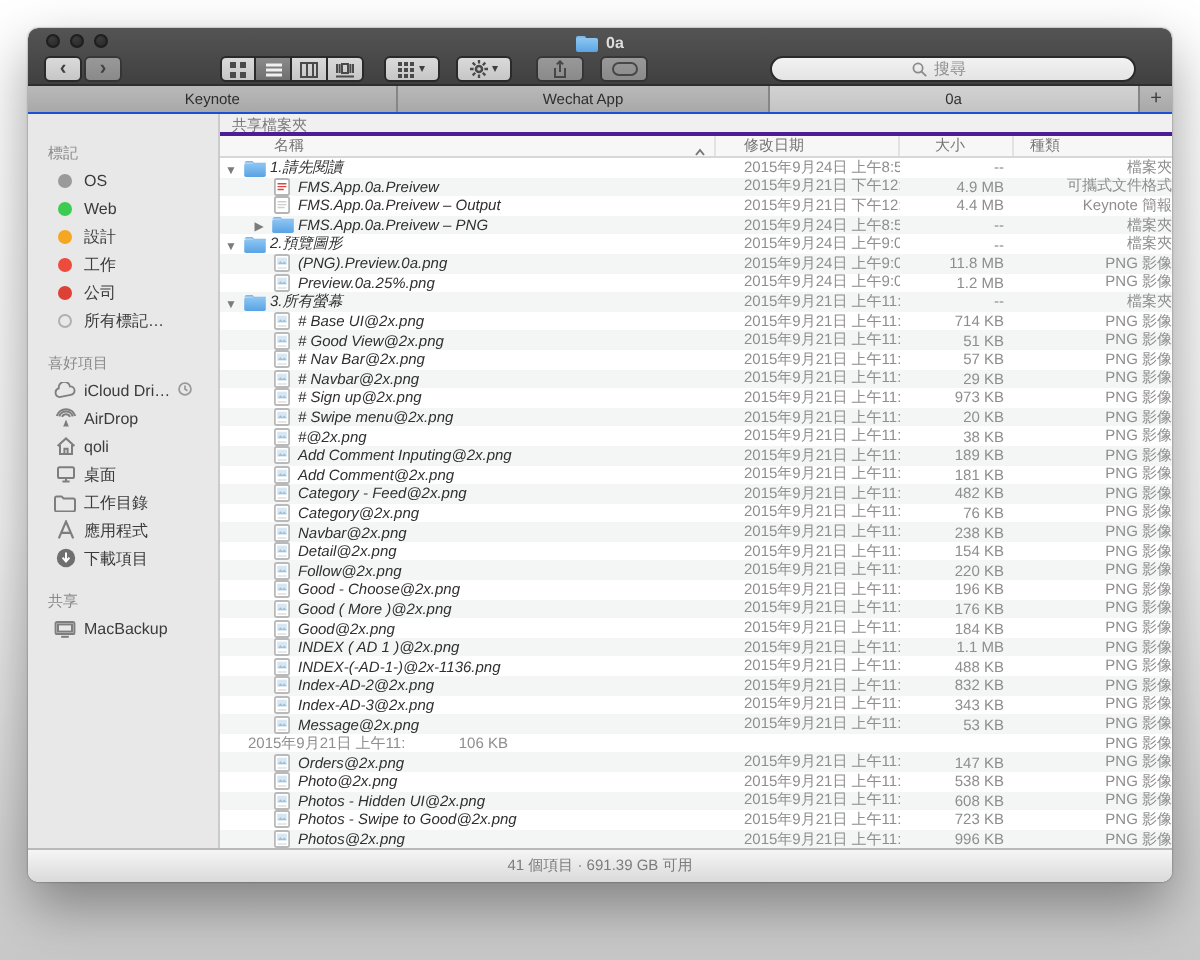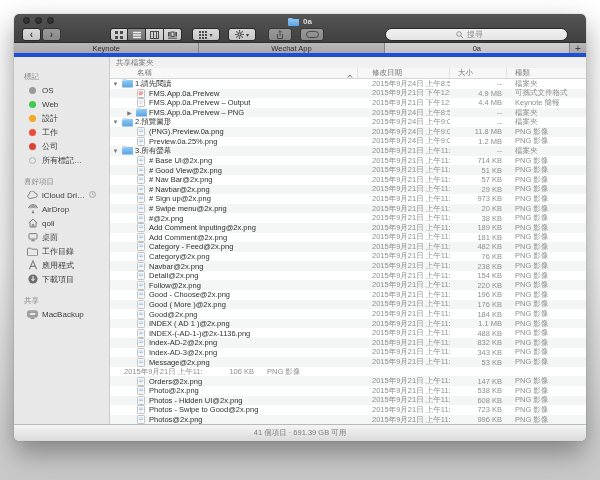--- a/index.html
+++ b/index.html
@@ -52,60 +52,60 @@
     position:absolute; right:18px; top:14px; width:183px; height:13px;
     background:linear-gradient(180deg,#f2f2f2,#e4e4e4);
     border:1px solid #2a2a2a; border-radius:7px;
     display:flex; align-items:center; justify-content:center; gap:3px;
   }
   .searchbox input { border:none; background:transparent; outline:none;
     font-size:8px; width:30px; color:#333; font-family:inherit; }
   .searchbox input::placeholder { color:#8f8f8f; }
   
   .tabbar { position:absolute; left:0; top:29px; right:0; height:14px;
-    display:flex; background:#000000; border-bottom:4px solid #1d4ed8; }
+    display:flex; background:#000000; border-bottom:1px solid #1d4ed8; }
   .tab { flex:1 1 0; display:flex; align-items:center; justify-content:center;
     font-size:7.5px; color:#2e2e2e; background:linear-gradient(180deg,#b9b9b9,#a8a8a8);
     border-right:1px solid #868686; overflow:hidden; white-space:nowrap; }
   .tab.active { background:linear-gradient(180deg,#d2d2d2,#c4c4c4); }
   .newtab { width:16px; display:flex; align-items:center; justify-content:center;
     background:linear-gradient(180deg,#b9b9b9,#a8a8a8); color:#3c3c3c; font-size:10px; }
   
   .sidebar { position:absolute; left:0; top:43px; width:96px; bottom:17px;
     background:#e8e8e8; border-right:1px solid #cbcbcb; padding-top:13px; overflow:hidden; }
   .sb-header { font-size:7.5px; color:#8a8a8a; padding-left:10px; height:13px; line-height:13px; }
   .sb-item { height:14px; display:flex; align-items:center; gap:4px; padding-left:13px;
     font-size:8px; color:#3b3b3b; white-space:nowrap; }
   .sb-item .ic { width:11px; display:flex; justify-content:center; flex:none; }
   .dot { width:7px; height:7px; border-radius:50%; display:inline-block; }
   .dot.outline { background:transparent !important; border:1px solid #b0b0b0; }
   .sb-gap { height:8px; }
   
   .main { position:absolute; left:96px; top:43px; right:0; bottom:17px; background:#fff; }
   .banner { position:absolute; left:0; top:0; right:0; height:14px; background:#f0f0f0;
-    border-bottom:1px solid #4c1d95; font-size:7.5px; color:#7a7a7a;
+    border-bottom:5px solid #4c1d95; font-size:7.5px; color:#7a7a7a;
     line-height:11px; padding-left:6px; }
   .colheader { position:absolute; left:0; top:11px; right:0; height:11px;
     background:#f7f7f7; border-bottom:1px solid #d7d7d7; display:flex;
     font-size:7.5px; color:#757575; line-height:10px; }
   .hc { border-right:1px solid #e2e2e2; padding-left:8px; position:relative; }
   .hc.name { width:248px; padding-left:27px; }
   .hc.date { width:92px; padding-left:14px; }
-  .hc.size { width:57px; text-align:left; padding-right:14px;font-family:Liberation Serif, serif; }
+  .hc.size { width:57px; text-align:center; padding-right:14px;font-family:Liberation Serif, serif; }
   .hc.kind { flex:1; border-right:none; }
   .sortcaret { position:absolute; right:4px; top:3px; }
   .rows { position:absolute; left:0; top:22px; right:0; bottom:0; overflow:hidden; }
   .row { height:9.6px; display:flex; align-items:center; font-size:7.5px; color:#2f2f2f; }
   .row:nth-child(even) { background:#f4f5f5; }
-  .cell-name { width:248px; display:flex; align-items:center; overflow:hidden;
-    white-space:nowrap; flex:none; }
+  .cell-name { width:248px; display:flex; align-items:flex-end; overflow:hidden;
+    white-space:nowrap; flex:none;font-style:italic; }
   .cell-date,.cell-size,.cell-kind { color:#8e8e8e; overflow:hidden; white-space:nowrap; }
   .cell-date { width:92px; padding-left:14px; flex:none; }
   .cell-size { width:57px; text-align:right; padding-right:5px; flex:none; display:block; }
-  .cell-kind { flex:1; padding-left:8px; }
+  .cell-kind { flex:1; padding-left:8px;text-align:right; }
   .disc { width:11px; text-align:center; color:#7b7b7b; font-size:6px; flex:none; }
   .indent1 .disc-pad { width:14px; flex:none; }
   .fic { width:12px; display:flex; justify-content:center; flex:none; margin-right:2px; }
   
   .statusbar { position:absolute; left:0; bottom:0; right:0; height:17px;
     background:linear-gradient(180deg,#f5f5f5,#dadada);
     border-top:1px solid #b9b9b9; display:flex; align-items:center; justify-content:center;
     font-size:7.5px; color:#7c7c7c; border-radius:0 0 5px 5px; }
 </style>
 </head>

